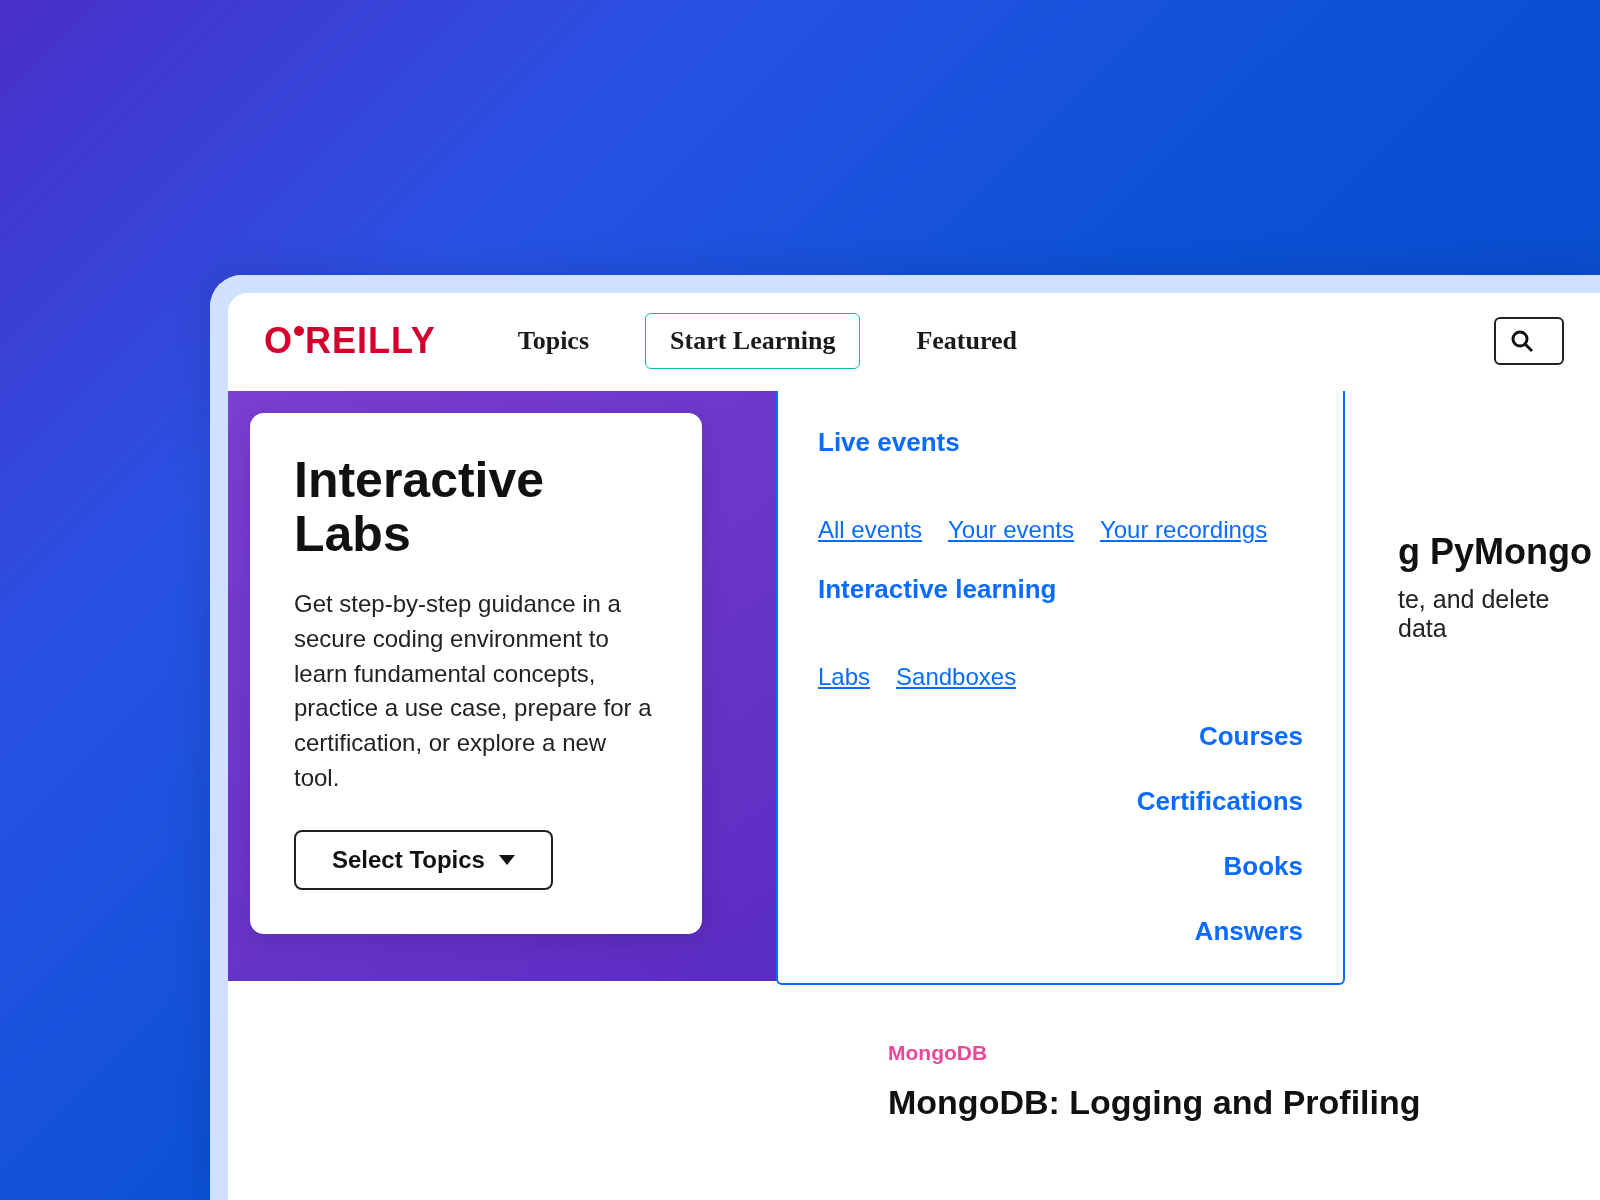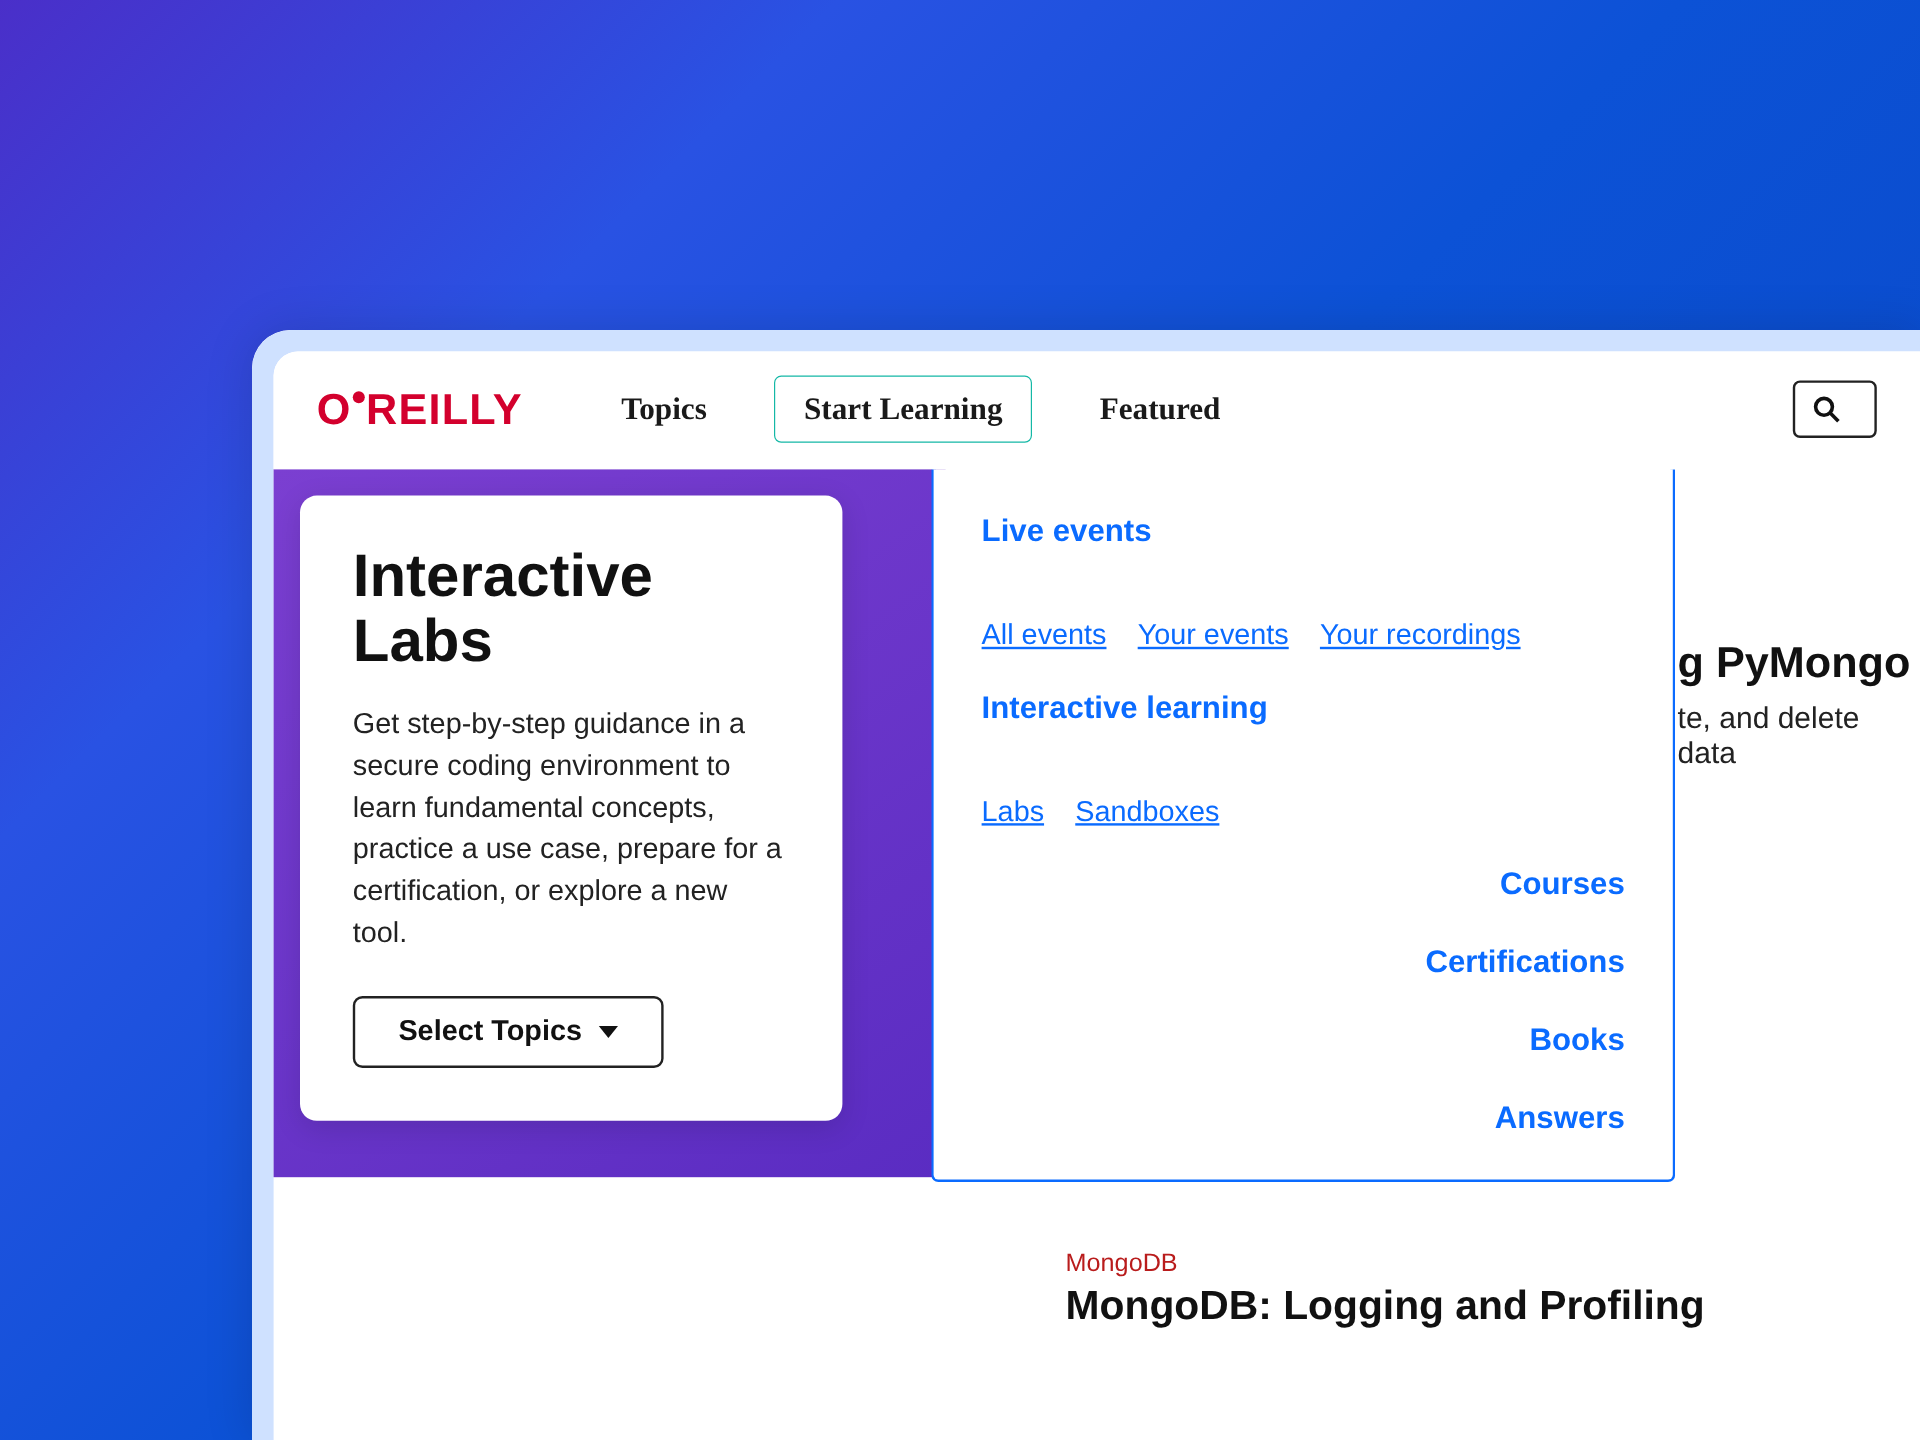--- a/index.html
+++ b/index.html
@@ -142,21 +142,21 @@
   margin-left: 14px;
   width: 0; height: 0;
   border-left: 8px solid transparent;
   border-right: 8px solid transparent;
   border-top: 10px solid #111;
 }
 .dropdown {
   position: absolute;
   top: 0px;
   left: 548px;
-  width: 620px;
+  width: 569px;
   background: #fff;
   border: 2px solid #0a6bff;
   border-top: none;
   border-radius: 0 0 6px 6px;
   padding: 36px 40px 36px 40px;
   z-index: 5;
 }
 .dropdown .section-title {
   font-size: 26px;
   font-weight: 700;
@@ -202,23 +202,23 @@
   margin-top: 12px;
 }
 .result2 {
   position: absolute;
   top: 650px;
   left: 660px;
   right: 0;
 }
 .result2 .tag {
   font-size: 21px;
-  font-weight: 400;
-  color: #b91c1c;
-  margin-bottom: 4px;
+  font-weight: 700;
+  color: #ec4899;
+  margin-bottom: 18px;
 }
 .result2 h2 {
   font-size: 34px;
   font-weight: 700;
   color: #111;
 }
 </style>
 </head>
 <body>
 

